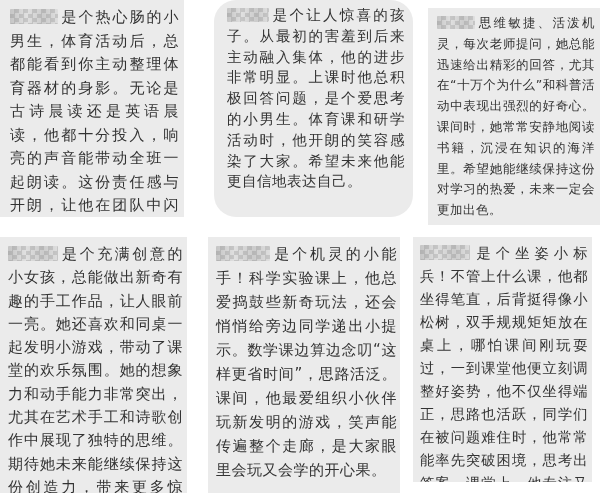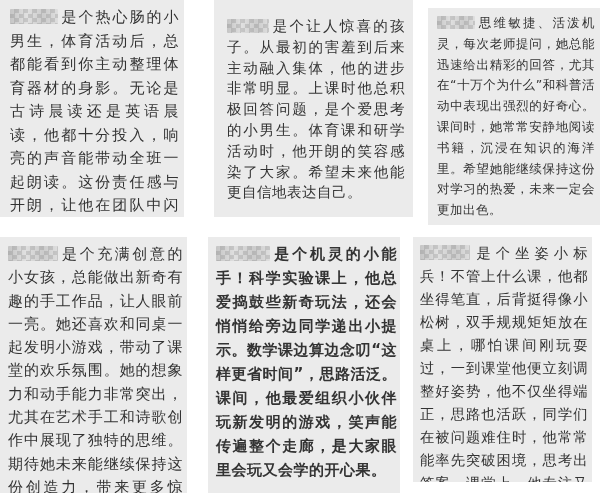--- a/index.html
+++ b/index.html
@@ -23,24 +23,24 @@
     overflow: hidden;
   }
   .card p {
     margin: 0;
     text-align: justify;
     letter-spacing: 0.5px;
     word-break: break-all;
   }
   
   .c1 { left: 0;     top: 0;     width: 184px; height: 217px; padding: 6px 5px 0 10px; font-size: 15px;   line-height: 23.5px; }
-  .c2 { left: 214px; top: 0;     width: 199px; height: 217px; padding: 16px 8px 0 13px; font-size: 14.5px; line-height: 20.8px; }
+  .c2 { left: 214px; top: 0;     width: 199px; height: 217px; padding: 5px 8px 0 13px; font-size: 14.5px; line-height: 20.8px; border-radius: 22px; }
   .c3 { left: 428px; top: 8px;     width: 172px; height: 217px; padding: 5px 5px 0 9px;  font-size: 12.5px; line-height: 20.8px; }
   .c4 { left: 0;     top: 237px; width: 187px; height: 256px; padding: 6px 4px 0 8px;  font-size: 15px;   line-height: 23.3px; }
-  .c5 { left: 208px; top: 237px; width: 192px; height: 256px; padding: 5px 3px 0 8px;  font-size: 15px;   line-height: 24px; font-weight: bold; }
+  .c5 { left: 208px; top: 237px; width: 192px; height: 256px; padding: 5px 3px 0 8px;  font-size: 15px;   line-height: 24px; }
   .c6 { left: 413px; top: 237px; width: 179px; height: 245px; padding: 5px 4px 0 7px;  font-size: 14.3px; line-height: 23px; }
 
   
   .mosaic {
     display: inline-block;
     height: 15px;
     vertical-align: -2px;
     margin-right: 2px;
     border-radius: 1px;
     background-color: #cccccc;

